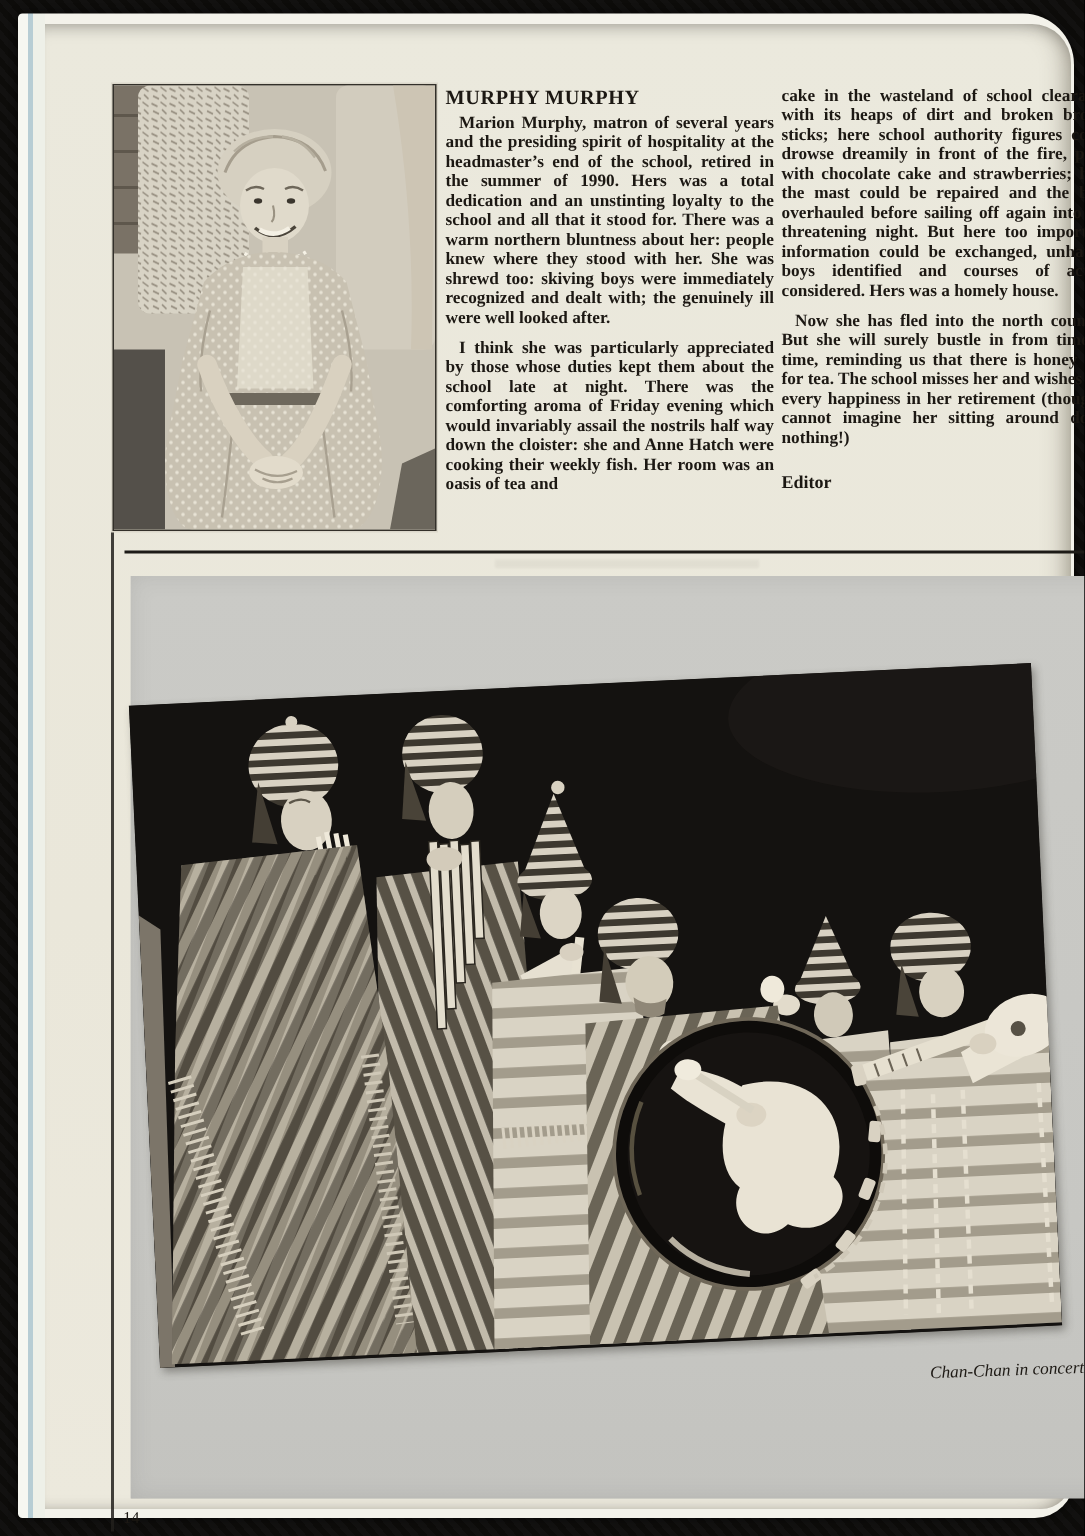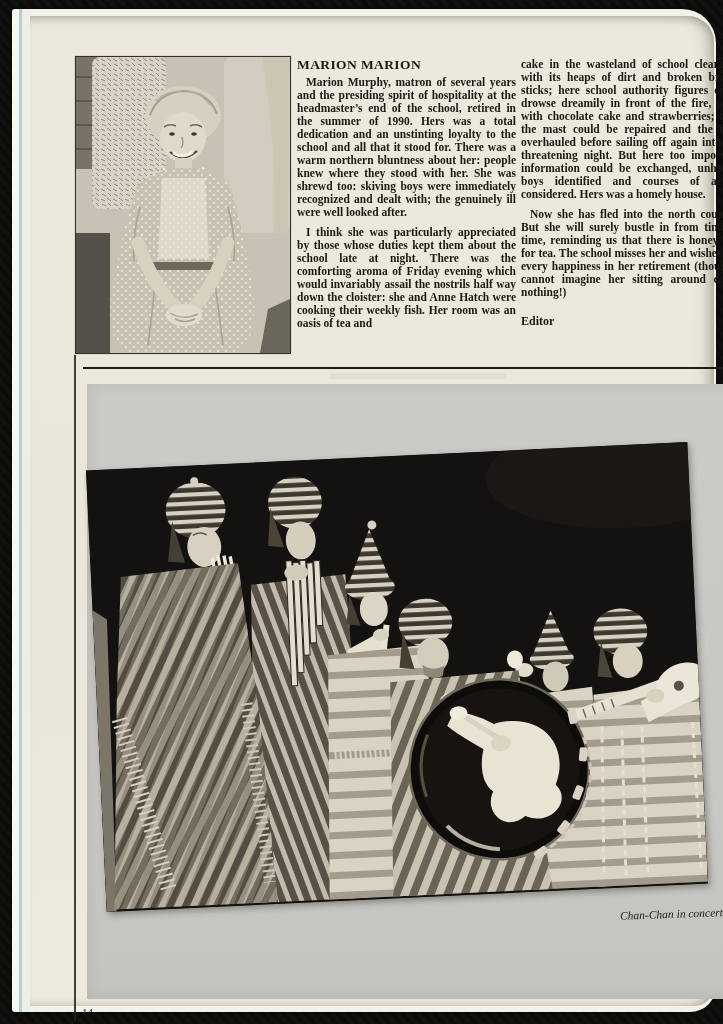--- a/index.html
+++ b/index.html
@@ -114,21 +114,21 @@
         <path d="M64,150 q-8,30 -6,54 M152,150 q8,30 6,54 M80,218 q-4,40 -8,70 M138,218 q5,40 9,70" stroke="#a9a191" stroke-width="1.6" fill="none"></path>
 
         <path d="M62,186 C72,214 86,238 100,250" stroke="#d9d1c0" stroke-width="13" stroke-linecap="round" fill="none"></path>
         <path d="M152,186 C142,214 130,240 117,251" stroke="#d9d1c0" stroke-width="13" stroke-linecap="round" fill="none"></path>
         <ellipse cx="108" cy="258" rx="18" ry="11" fill="#e2dbcb"></ellipse>
         <path d="M94,256 q14,8 28,1 M99,262 q10,5 20,0" stroke="#a79f8f" stroke-width="1.4" fill="none"></path>
       </svg>
     </div>
 
     <div class="col col1">
-      <h2 class="headline">MARION MARION</h2>
+      <h2 class="headline">MURPHY MURPHY</h2>
       <p class="para">Marion Murphy, matron of several years and the presiding spirit of hospitality at the headmaster’s end of the school, retired in the summer of 1990. Hers was a total dedication and an unstinting loyalty to the school and all that it stood for. There was a warm northern bluntness about her: people knew where they stood with her. She was shrewd too: skiving boys were immediately recognized and dealt with; the genuinely ill were well looked after.</p>
       <p class="para">I think she was particularly appreciated by those whose duties kept them about the school late at night. There was the comforting aroma of Friday evening which would invariably assail the nostrils half way down the cloister: she and Anne Hatch were cooking their weekly fish. Her room was an oasis of tea and</p>
     </div>
     <div class="col col2">
       <p class="para cont">cake in the wasteland of school clearance with its heaps of dirt and broken broom sticks; here school authority figures could drowse dreamily in front of the fire, plied with chocolate cake and strawberries; here the mast could be repaired and the boat overhauled before sailing off again into the threatening night. But here too important information could be exchanged, unhappy boys identified and courses of action considered. Hers was a homely house.</p>
       <p class="para">Now she has fled into the north country. But she will surely bustle in from time to time, reminding us that there is honey still for tea. The school misses her and wishes her every happiness in her retirement (though I cannot imagine her sitting around doing nothing!)</p>
       <div class="byline">Editor</div>
     </div>
 
     <div class="hrule"></div>

